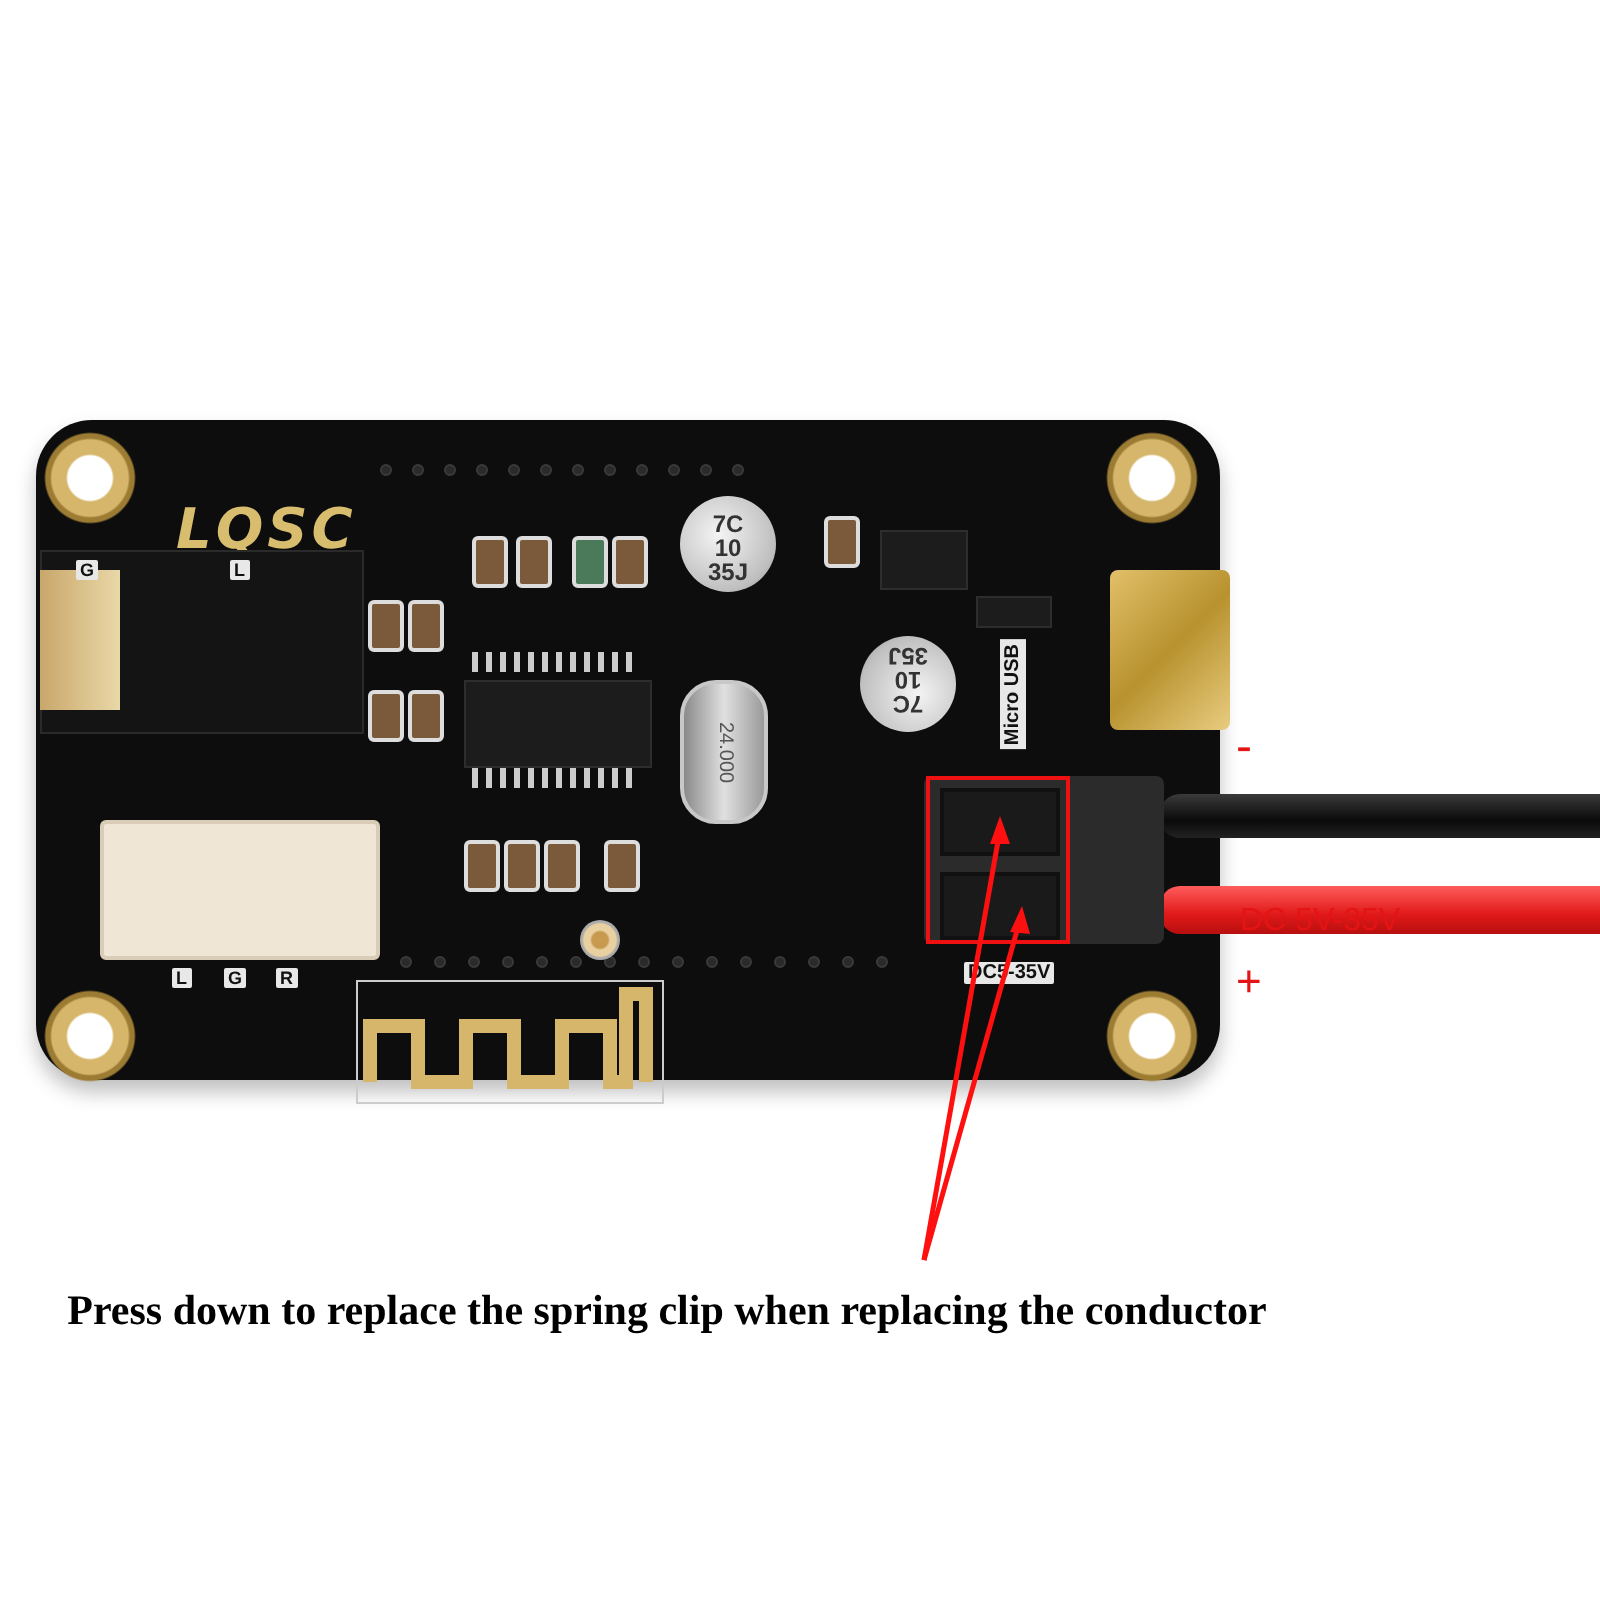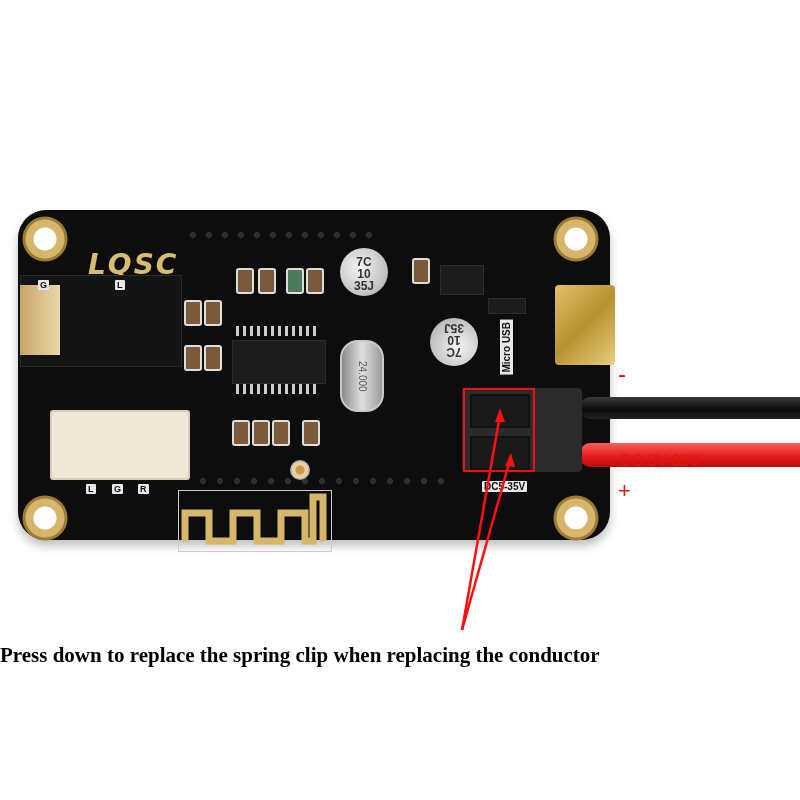--- a/index.html
+++ b/index.html
@@ -50,21 +50,21 @@
   .terminal {
     left:462px; top:388px; width:120px; height:84px; background:#2b2b2b; border-radius:4px;
   }
   .term-slot { background:#1a1a1a; border:2px solid #111; }
   .wire-black { left:580px; top:397px; width:220px; height:22px; background:linear-gradient(#3a3a3a,#0a0a0a 60%,#222); border-radius:10px 0 0 10px; }
   .wire-red { left:580px; top:443px; width:220px; height:24px; background:linear-gradient(#ff5c5c,#e01818 60%,#b80f0f); border-radius:10px 0 0 10px; }
   .red-box { left:463px; top:388px; width:72px; height:84px; border:2px solid #e11; box-sizing:border-box; }
   .red-text { color:#e41414; font-family:"Liberation Sans", sans-serif; }
   .antenna { left:178px; top:490px; width:152px; height:60px; border:1px solid #ccc; }
   .caption {
-    left:0; top:643px; width:667px; font-family:"Liberation Serif", serif;
+    left:0; top:643px; width:667px; text-align:center; font-family:"Liberation Serif", serif;
     font-weight:bold; font-size:21px; color:#000;
   }
 </style>
 </head>
 <body>
 
 <div class="abs board"></div>
 
 <div class="abs mount" style="left:22px;top:216px;"></div>
 <div class="abs mount" style="left:553px;top:216px;"></div>

